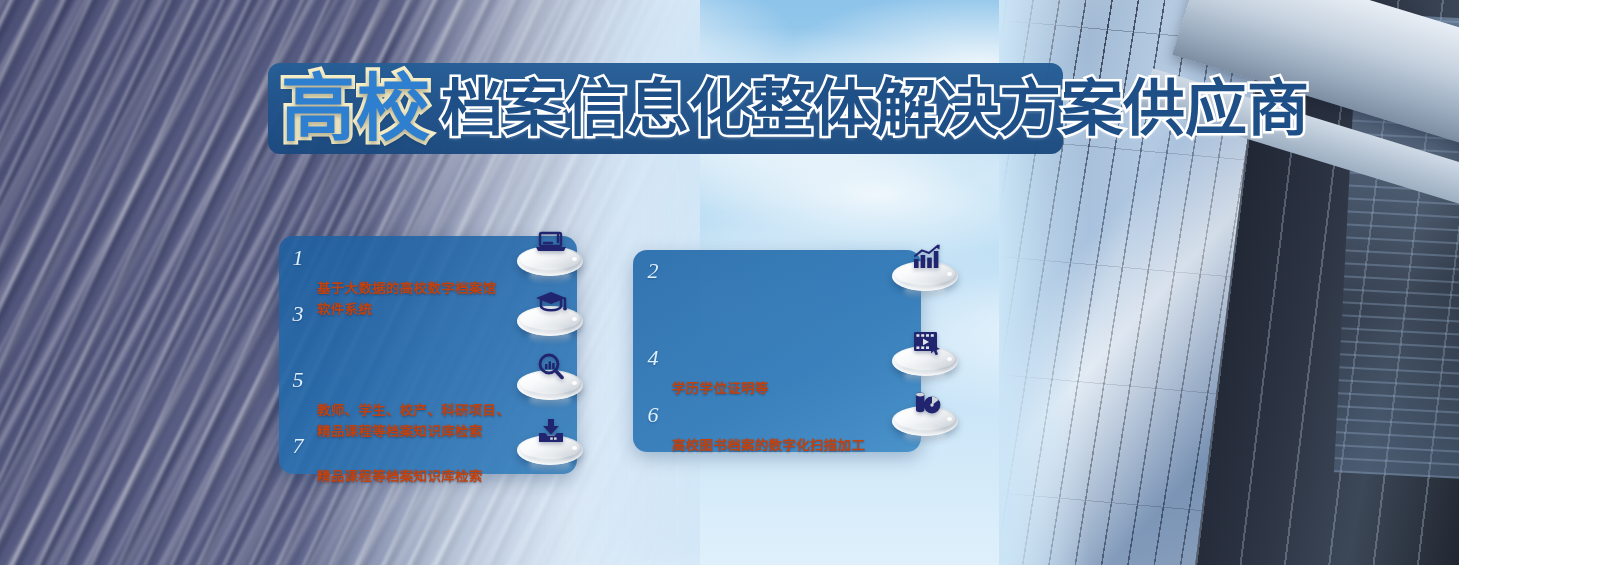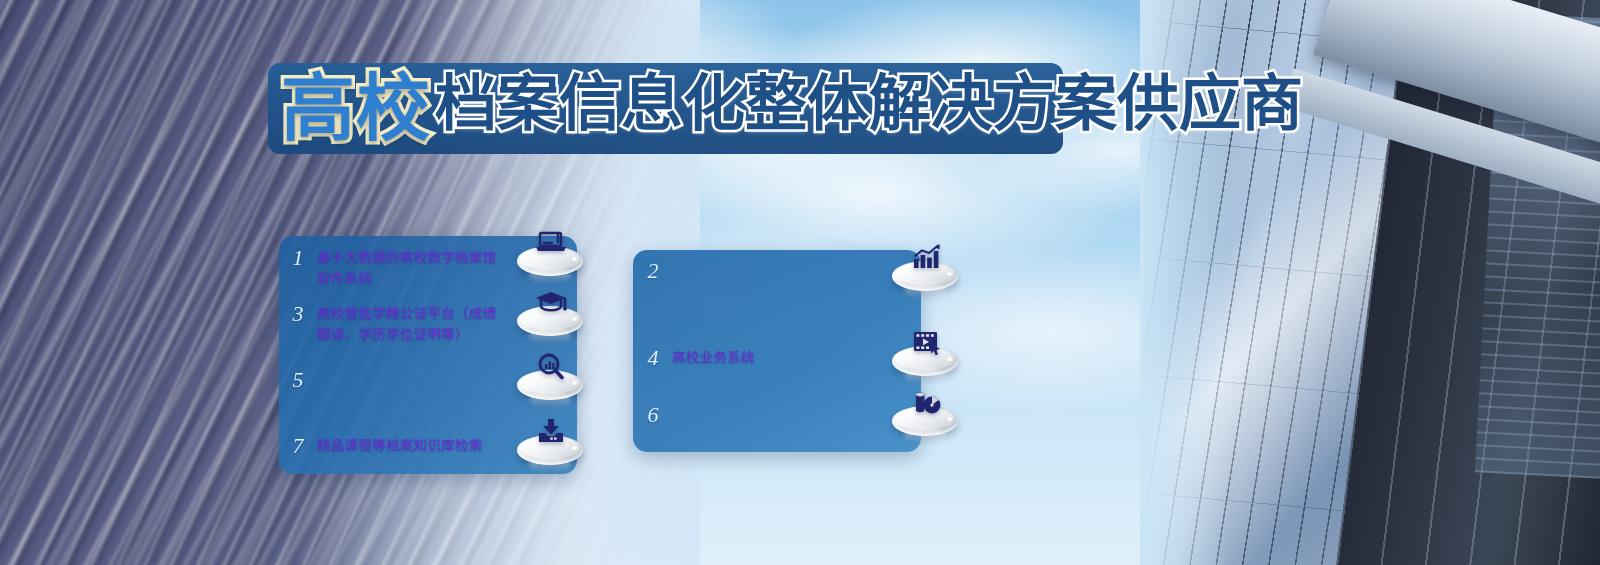--- a/index.html
+++ b/index.html
@@ -1,21 +1,21 @@
 <!DOCTYPE html>
 <html lang="zh-CN"><head>
 <meta charset="utf-8">
 <title>banner</title>
 <style>
   html,body{margin:0;padding:0;background:#fff;}
   body{font-family:"Liberation Sans","DejaVu Sans",sans-serif;}
 
   .stage{
     position:relative;
-    width:1600px;height:565px;
+    width:1459px;height:565px;
     overflow:hidden;
     background:#bcdcf5;
   }
 
   
   .sky{
     position:absolute;inset:0;
     background:
       radial-gradient(ellipse 420px 150px at 760px 120px, rgba(255,255,255,.95) 0%, rgba(255,255,255,0) 62%),
       radial-gradient(ellipse 320px 120px at 980px 70px,  rgba(255,255,255,.90) 0%, rgba(255,255,255,0) 65%),
@@ -189,25 +189,26 @@
     font-size:74px;line-height:86px;font-weight:bold;
     font-family:"Liberation Sans","DejaVu Sans",sans-serif;
     color:#2e7fd0;
     letter-spacing:1px;
     -webkit-text-stroke:7px #f6eec6;
     paint-order:stroke fill;
     text-shadow:0 3px 5px rgba(0,0,0,.28);
   }
   .t-rest{
     font-size:62px;line-height:86px;font-weight:bold;
-    font-family:Liberation Mono, monospace;
+    font-family:Liberation Serif, serif;
     color:#1e4f86;
     letter-spacing:0px;
     -webkit-text-stroke:5px #ffffff;
     paint-order:stroke fill;
+    margin-left:6px;
     text-shadow:0 2px 4px rgba(255,255,255,.55);
   }
 
   
   .panel{
     position:absolute;border-radius:14px;
   }
   .panel-left{
     left:279px;top:236px;width:298px;height:238px;
     background:linear-gradient(150deg, rgba(31,95,160,.90) 0%, rgba(38,110,176,.88) 55%, rgba(44,122,186,.86) 100%);
@@ -224,23 +225,24 @@
   }
   .num{
     font-family:"Liberation Serif","DejaVu Serif",serif;
     font-style:italic;font-size:22px;line-height:21px;
     color:#dff0ff;font-weight:normal;
     width:16px;flex:0 0 16px;text-align:center;
     text-shadow:0 1px 2px rgba(0,40,80,.35);
   }
   .txt{
     font-family:"Liberation Sans","DejaVu Sans",sans-serif;
-    font-size:13.5px;line-height:21px;font-weight:normal;
-    color:#6d28d9;letter-spacing:.3px;
+    font-size:13.5px;line-height:21px;font-weight:bold;
+    color:#c2410c;letter-spacing:.3px;
     text-shadow:0 1px 2px rgba(10,45,85,.45);
+    margin-top:31px;
   }
 
   
   .disc{
     position:absolute;width:66px;height:52px;
   }
   .disc .plate{
     position:absolute;left:0;top:18px;width:66px;height:30px;
     border-radius:50%;
     background:linear-gradient(150deg,#ffffff 0%,#eef1f4 30%,#cfd6dd 62%,#aab3bd 100%);
@@ -323,39 +325,39 @@
     <svg viewBox="0 0 34 30">
       <rect class="ico" x="6" y="5" width="21" height="13" rx="1.5"></rect>
       <path class="icof" d="M2 19 h30 l-2 4 H4 Z"></path>
       <path class="ico" d="M24 7 v7"></path>
       <path class="ico" d="M10 15 h8"></path>
     </svg>
   </div>
 
   <div class="item" style="left:290px;top:303px;width:215px;">
     <span class="num">3</span>
-    <span class="txt">
-      <span>高校智能学籍公证平台（成绩</span><br>
-      <span>翻译、学历学位证明等）</span>
-    </span>
   </div>
   <div class="disc" style="left:517px;top:288px;">
     <div class="plate"></div>
     <div class="shine"></div>
     <div class="refl"></div>
     <svg viewBox="0 0 34 30">
       <path class="icof" d="M17 4 L32 10 L17 16 L2 10 Z"></path>
       <path class="ico" d="M7 12 v6 c0 2.6 4.5 4.2 10 4.2 s10 -1.6 10 -4.2 v-6"></path>
       <path class="ico" d="M31 10.6 v8"></path>
       <circle class="icof" cx="31" cy="20.6" r="1.9"></circle>
     </svg>
   </div>
 
   <div class="item" style="left:290px;top:369px;width:222px;">
     <span class="num">5</span>
+    <span class="txt">
+      <span>教师、学生、校产、科研项目、</span><br>
+      <span>精品课程等档案知识库检索</span>
+    </span>
   </div>
   <div class="disc" style="left:517px;top:352px;">
     <div class="plate"></div>
     <div class="shine"></div>
     <div class="refl"></div>
     <svg viewBox="0 0 34 30">
       <circle class="ico" cx="15" cy="12" r="9" style="stroke-width:2.8"></circle>
       <path class="ico" d="M21.6 18.8 L28 25.4" style="stroke-width:3.6"></path>
       <rect class="icof" x="11" y="12" width="2.4" height="5"></rect>
       <rect class="icof" x="14.6" y="9.4" width="2.4" height="7.6"></rect>
@@ -393,21 +395,21 @@
       <rect class="icof" x="11.6" y="12" width="4.6" height="13"></rect>
       <rect class="icof" x="18.2" y="14.6" width="4.6" height="10.4"></rect>
       <rect class="icof" x="24.8" y="8" width="4.6" height="17"></rect>
       <path class="ico" d="M6 13 L13 7.4 L20 10 L29 2.6" style="stroke-width:2"></path>
       <path class="icof" d="M30.8 1.6 l-.4 5 l-4.2 -2.6 Z"></path>
     </svg>
   </div>
 
   <div class="item" style="left:645px;top:347px;width:220px;">
     <span class="num">4</span>
-    <span class="txt">高校业务系统</span>
+    <span class="txt">学历学位证明等</span>
   </div>
   <div class="disc" style="left:892px;top:328px;">
     <div class="plate"></div>
     <div class="shine"></div>
     <div class="refl"></div>
     <svg viewBox="0 0 34 30">
       <rect class="icof" x="5" y="4" width="23" height="19" rx="1.2"></rect>
       <rect x="7.4" y="6.2" width="3" height="2.6" fill="#dfe4ea"></rect>
       <rect x="12.2" y="6.2" width="3" height="2.6" fill="#dfe4ea"></rect>
       <rect x="17" y="6.2" width="3" height="2.6" fill="#dfe4ea"></rect>
@@ -415,20 +417,21 @@
       <rect x="7.4" y="18.4" width="3" height="2.6" fill="#dfe4ea"></rect>
       <rect x="12.2" y="18.4" width="3" height="2.6" fill="#dfe4ea"></rect>
       <rect x="17" y="18.4" width="3" height="2.6" fill="#dfe4ea"></rect>
       <path d="M14 10.6 l6 3.3 l-6 3.3 Z" fill="#dfe4ea"></path>
       <path class="icof" d="M22.6 16 l8.4 5 l-3.8 1 l1.9 4.2 l-2.4 1.1 l-1.9 -4.2 l-2.8 2.4 Z"></path>
     </svg>
   </div>
 
   <div class="item" style="left:645px;top:404px;width:228px;">
     <span class="num">6</span>
+    <span class="txt">高校图书档案的数字化扫描加工</span>
   </div>
   <div class="disc" style="left:892px;top:388px;">
     <div class="plate"></div>
     <div class="shine"></div>
     <div class="refl"></div>
     <svg viewBox="0 0 34 30">
       <path class="icof" d="M7 7 c0 -1.6 1.3 -2.4 4.2 -2.4 s4.2 .8 4.2 2.4 v15 c0 1.4 -1.3 2.2 -4.2 2.2 s-4.2 -.8 -4.2 -2.2 Z"></path>
       <ellipse cx="11.2" cy="6.6" rx="4.2" ry="1.8" fill="#cfd6dd"></ellipse>
       <circle class="icof" cx="23" cy="17" r="8.4"></circle>
       <path d="M23 17 L23 8.6 A8.4 8.4 0 0 1 29.6 12 Z" fill="#cfd6dd"></path>

